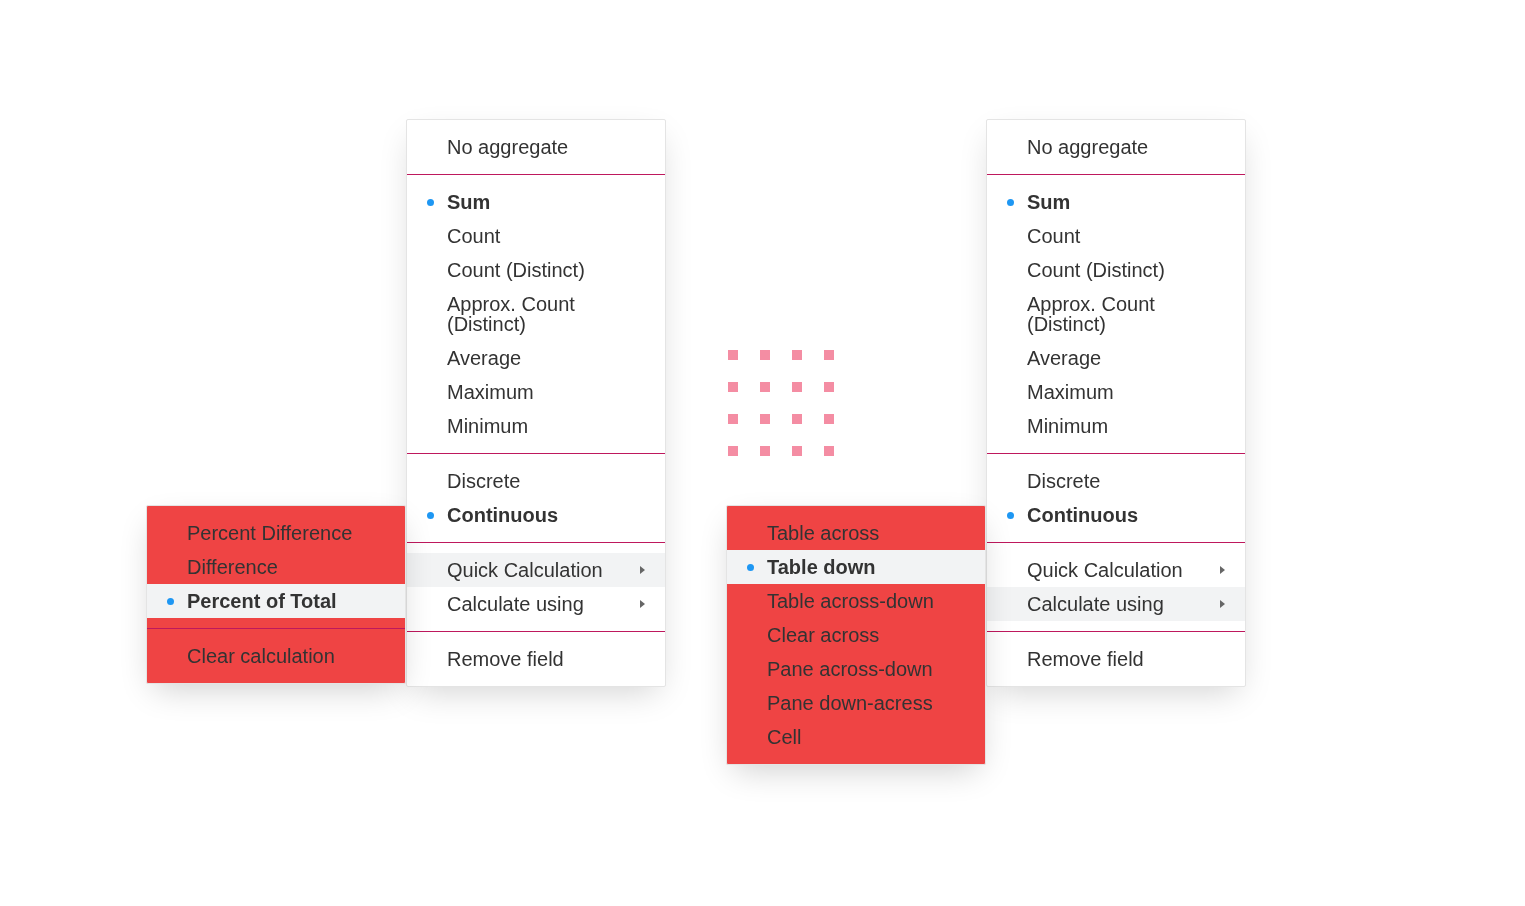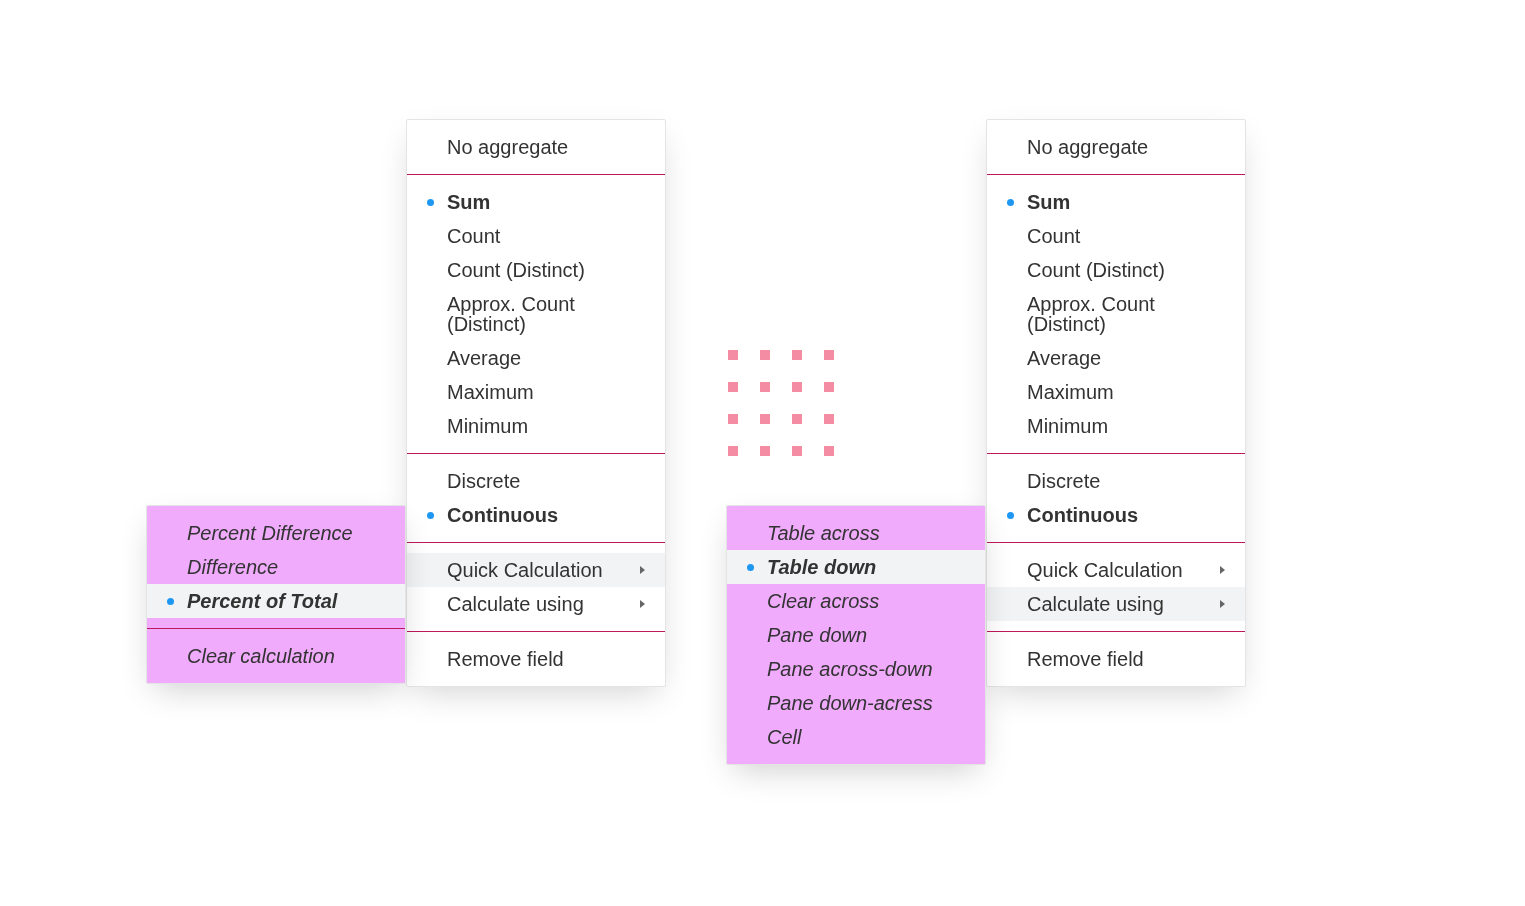--- a/index.html
+++ b/index.html
@@ -44,26 +44,25 @@
   }
   .chevron {
     position: absolute;
     right: 18px;
     top: 50%;
     transform: translateY(-50%);
   }
   .chevron svg { display: block; }
   .submenu {
     position: absolute;
-    background: #f0abfc;
+    background: #ef4444;
     border: 1px solid #e4e4e4;
     border-radius: 2px;
     box-shadow: 0 12px 32px -8px rgba(0,0,0,0.20);
     padding: 10px 0;
-    font-style: italic;
   }
   
   .grid {
     position: absolute;
     display: grid;
     grid-template-columns: repeat(4, 10px);
     grid-template-rows: repeat(4, 10px);
     gap: 22px;
   }
   .grid span {
@@ -198,18 +197,18 @@
     <div class="menu-item">Remove field</div>
   </div>
 </div>
 
 <div class="submenu" style="left:726px; top:505px; width:260px;">
   <div class="menu-item">Table across</div>
   <div class="menu-item hover bold">
     <span class="dot"></span>
     <span>Table down</span>
   </div>
+  <div class="menu-item">Table across-down</div>
   <div class="menu-item">Clear across</div>
-  <div class="menu-item">Pane down</div>
   <div class="menu-item">Pane across-down</div>
   <div class="menu-item">Pane down-acress</div>
   <div class="menu-item">Cell</div>
 </div>
 
 </body></html>

